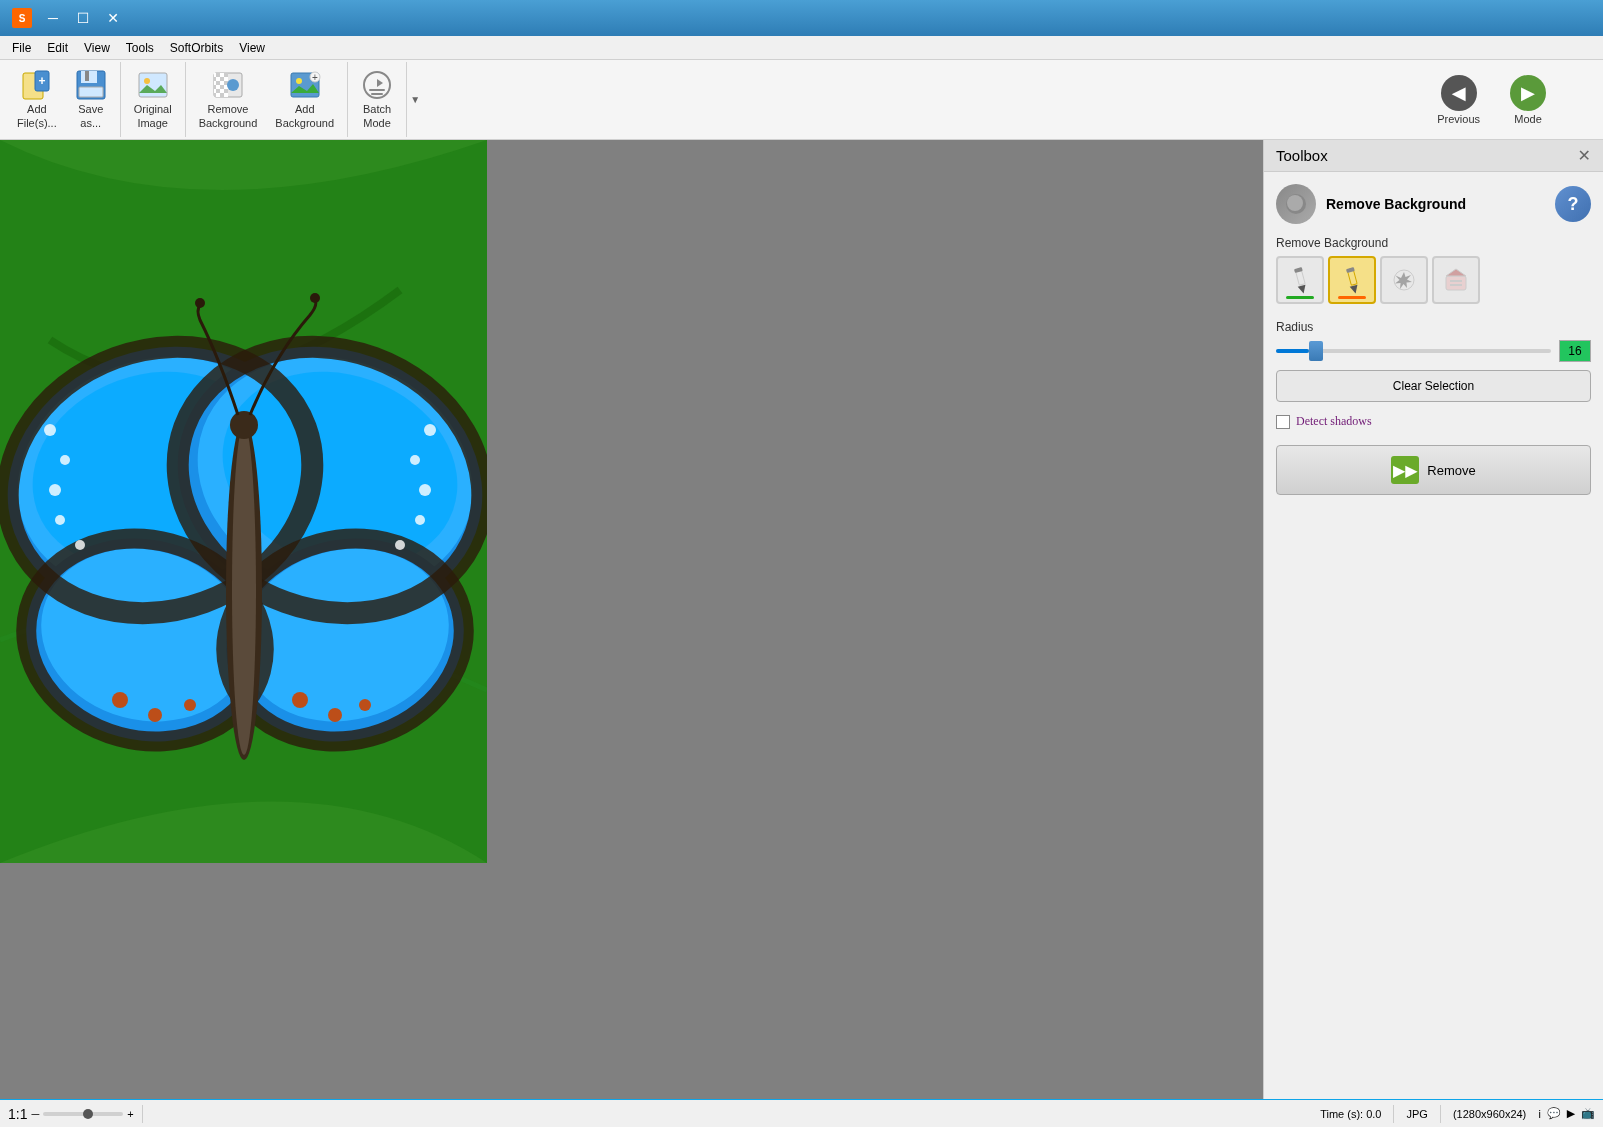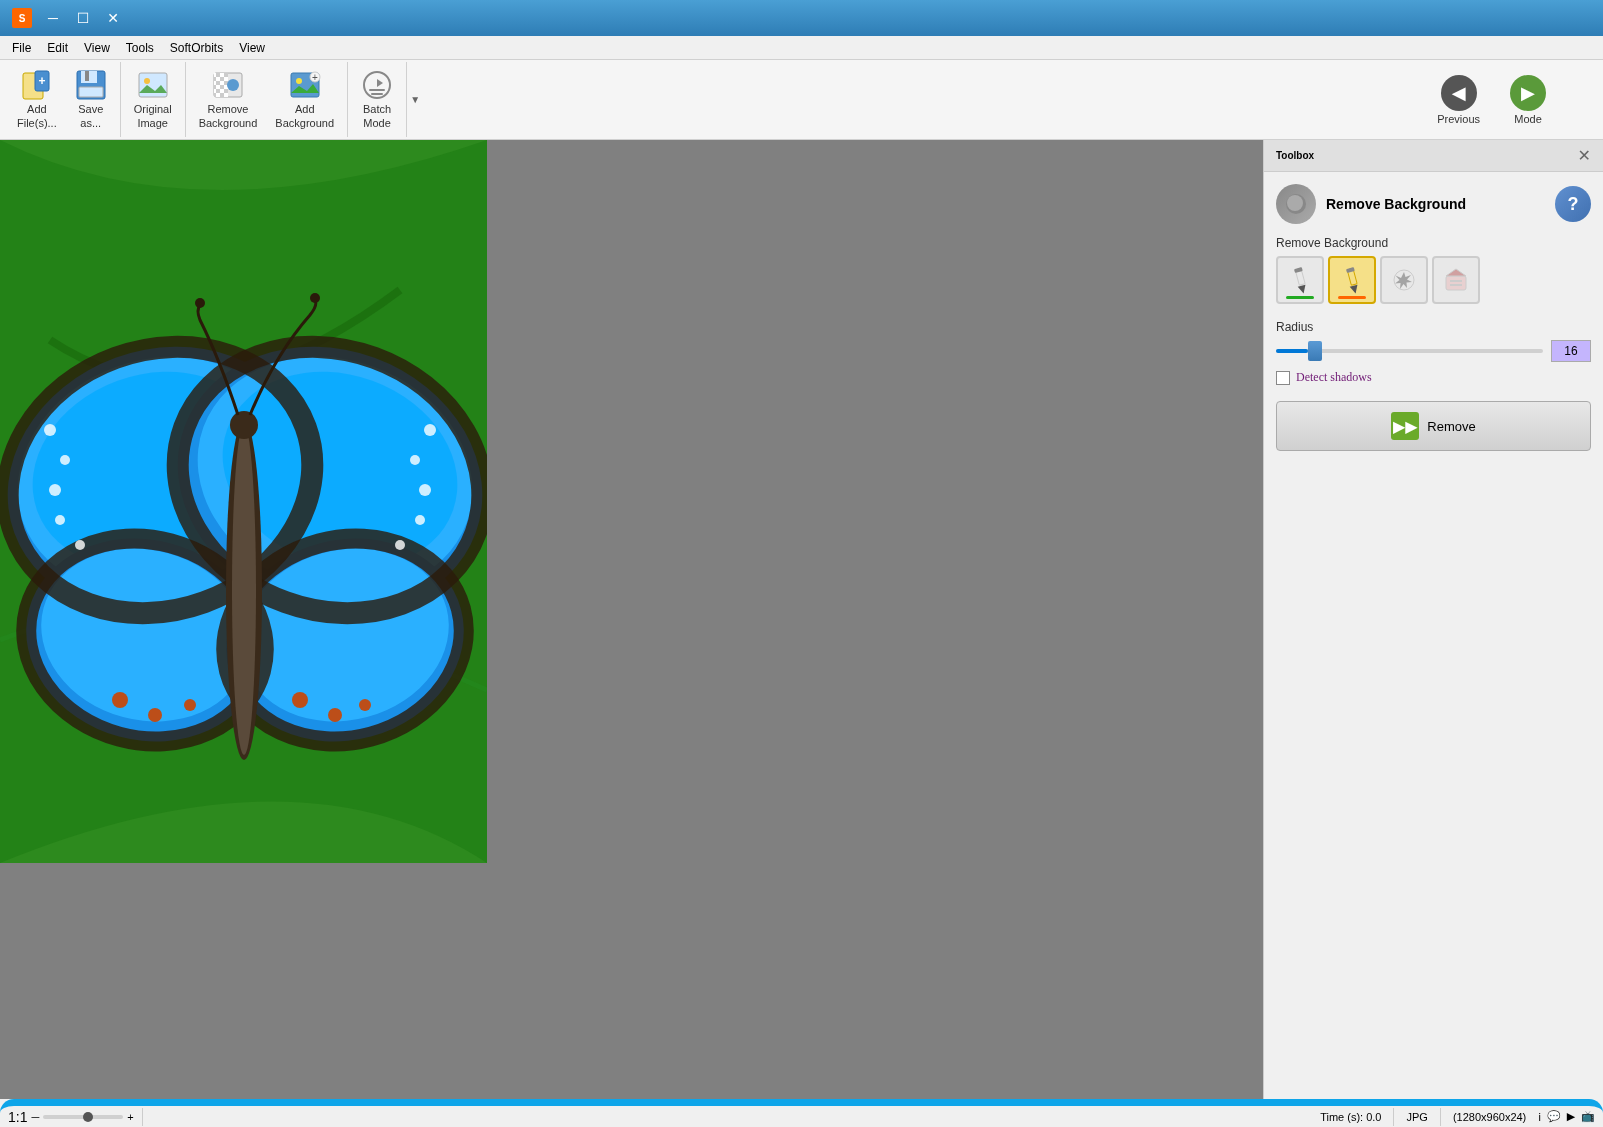--- a/index.html
+++ b/index.html
@@ -156,21 +156,21 @@
       position: relative;
     }
     .toolbox-header {
       background: #e0e0e0;
       border-bottom: 1px solid #ccc;
       padding: 6px 12px;
       display: flex;
       align-items: center;
       justify-content: space-between;
     }
-    .toolbox-title { font-weight: bold; font-size: 10px; }
+    .toolbox-title { font-weight: normal; font-size: 15px; }
     .toolbox-close {
       cursor: pointer; font-size: 16px; color: #666;
       border: none; background: none;
     }
 
     .toolbox-content { padding: 12px; }
 
     
     .rb-header {
       display: flex;
@@ -243,25 +243,25 @@
     .radius-thumb {
       position: absolute;
       top: 50%; transform: translateY(-50%);
       left: 12%;
       width: 14px; height: 20px;
       background: linear-gradient(to bottom, #5a9ad5, #3a7ab5);
       border-radius: 2px;
       cursor: pointer;
     }
     .radius-value {
-      width: 40px; height: 22px;
+      width: 32px; height: 22px;
       border: 1px solid #aaa;
       text-align: center;
       font-size: 12px;
-      background: #c4b5fd;
+      background: #22c55e;
       display: flex; align-items: center; justify-content: center;
     }
 
     
     .clear-btn {
       width: 100%;
       padding: 8px;
       background: #e8e8e8;
       border: 1px solid #aaa;
       border-radius: 4px;
@@ -306,27 +306,26 @@
       border-radius: 3px;
       display: flex; align-items: center; justify-content: center;
       color: white;
       font-size: 16px;
     }
 
     
     .status-bar {
       height: 28px;
       background: #f0f0f0;
-      border-top: 7px solid #0ea5e9;
+      border-top: 1px solid #0ea5e9;
       display: flex;
       align-items: center;
       padding: 0 8px;
       gap: 8px;
       font-size: 11px;
-      border-radius: 14px;
     }
     .status-zoom { display: flex; align-items: center; gap: 4px; }
     .zoom-btn { cursor: pointer; font-size: 14px; }
     .zoom-slider {
       width: 80px; height: 4px;
       background: #d0d0d0;
       border-radius: 2px;
       position: relative;
     }
     .zoom-thumb {
@@ -592,20 +591,21 @@
         <div class="radius-row">
           <div class="radius-slider">
             <div class="radius-slider-fill"></div>
             <div class="radius-thumb"></div>
           </div>
           <div class="radius-value">16</div>
         </div>
       </div>
 
       
+      <button class="clear-btn">Clear Selection</button>
 
       
       <div class="detect-row">
         <div class="detect-checkbox"></div>
         <span class="detect-label">Detect shadows</span>
       </div>
 
       
       <button class="remove-btn">
         <div class="remove-arrow">▶▶</div>

